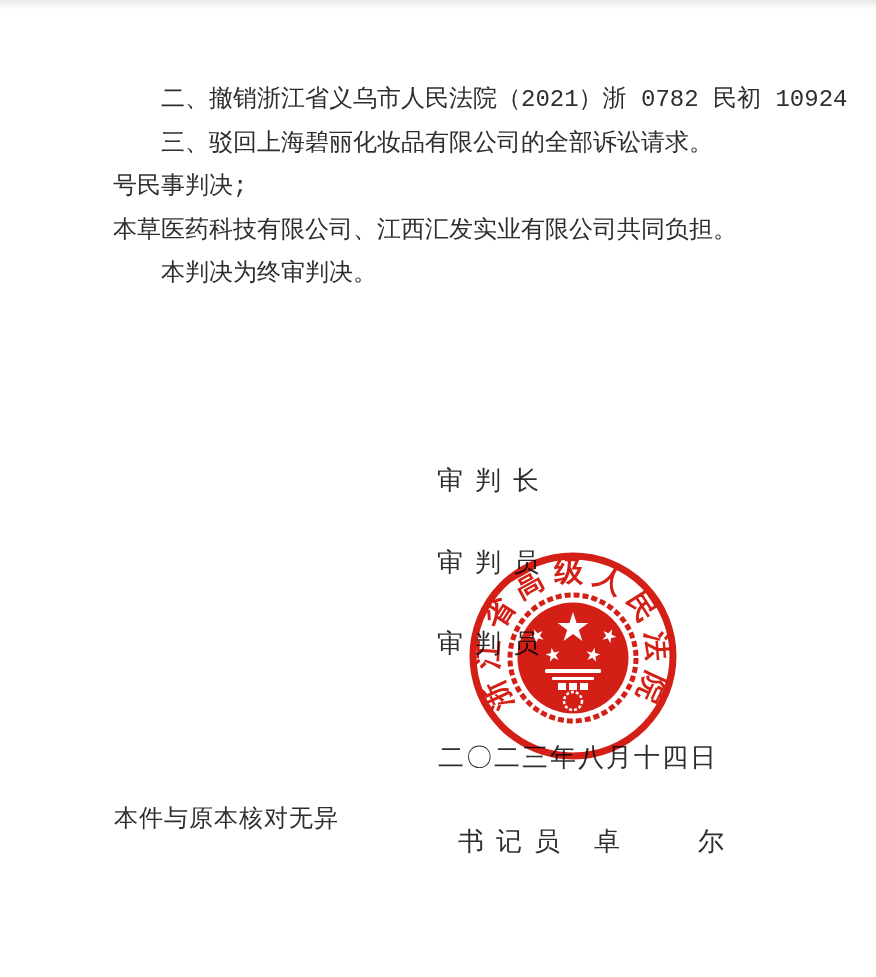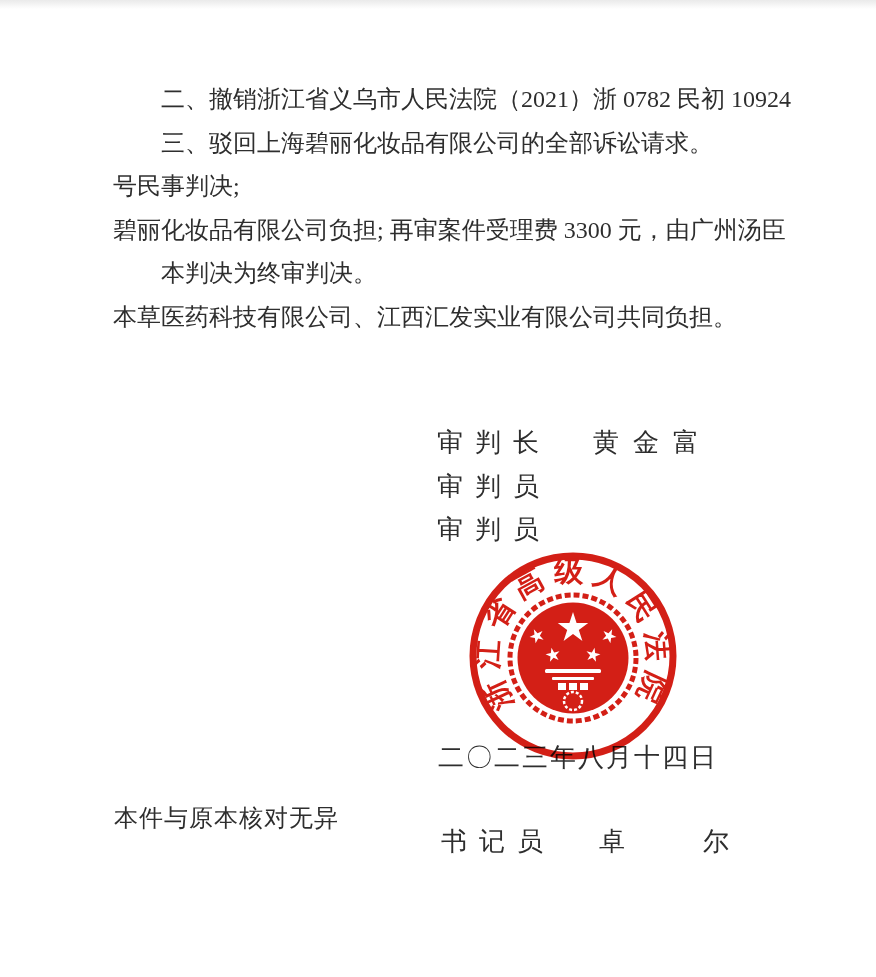--- a/index.html
+++ b/index.html
@@ -13,40 +13,40 @@
   }
   .page::before{
     content:"";position:absolute;top:0;left:0;right:0;height:9px;
     background:linear-gradient(#eaeaea,rgba(255,255,255,0));
     pointer-events:none;
   }
   .body-text{
     position:absolute;left:113px;top:78px;width:710px;
     font-size:24px;line-height:43.5px;
   }
-  .body-line{white-space:pre;}
+  .body-line{white-space:pre;font-family:Liberation Mono, monospace;}
   .body-line.indent{text-indent:48px;}
   .sigs{
     position:absolute;left:437px;top:421px;
     font-size:26px;line-height:43.5px;
   }
-  .sig-row{display:flex;column-gap:42px;}
+  .sig-row{display:flex;column-gap:30px;margin-top:38px;}
   .sig-role{letter-spacing:12px;white-space:pre;}
   .sig-name{letter-spacing:14px;white-space:pre;}
   .date-line{
     position:absolute;left:438px;top:740px;
     font-size:26px;letter-spacing:2px;white-space:pre;
   }
   .verify-note{
     position:absolute;left:114px;top:786px;
     font-size:24px;letter-spacing:1px;white-space:pre;margin-top:16px;
   }
   .clerk-row{
-    position:absolute;left:441px;top:824px;
-    font-size:26px;display:flex;column-gap:44px;
+    position:absolute;left:458px;top:824px;
+    font-size:26px;display:flex;column-gap:22px;
   }
   .clerk-role{letter-spacing:12px;white-space:pre;}
   .clerk-name{letter-spacing:26px;white-space:pre;text-align:center;}
   .seal-wrap{
     position:absolute;left:466px;top:549px;width:214px;height:214px;
     mix-blend-mode:multiply;opacity:0.97;
   }
   .seal-wrap svg{display:block;width:214px;height:214px;}
   .seal-ring-text{
     font-family:"Liberation Sans","DejaVu Sans",sans-serif;
@@ -55,29 +55,27 @@
 </style>
 </head>
 <body>
 
 <div class="page">
 
   <div class="body-text">
     <div class="body-line indent">二、撤销浙江省义乌市人民法院（2021）浙 0782 民初 10924</div>
     <div class="body-line indent">三、驳回上海碧丽化妆品有限公司的全部诉讼请求。</div>
     <div class="body-line">号民事判决;</div>
-    <div class="body-line">碧丽化妆品有限公司负担; 再审案件受理费 3300 元，由广州汤臣</div>
+    <div class="body-line">本草医药科技有限公司、江西汇发实业有限公司共同负担。</div>
     <div class="body-line indent">本判决为终审判决。</div>
-    <div class="body-line">本草医药科技有限公司、江西汇发实业有限公司共同负担。</div>
   </div>
 
   <div class="sigs">
     <div class="sig-row">
       <span class="sig-role">审判长</span>
-      <span class="sig-name">黄金富</span>
     </div>
     <div class="sig-row">
       <span class="sig-role">审判员</span>
     </div>
     <div class="sig-row">
       <span class="sig-role">审判员</span>
     </div>
   </div>
 
   <div class="date-line">二〇二三年八月十四日</div>

